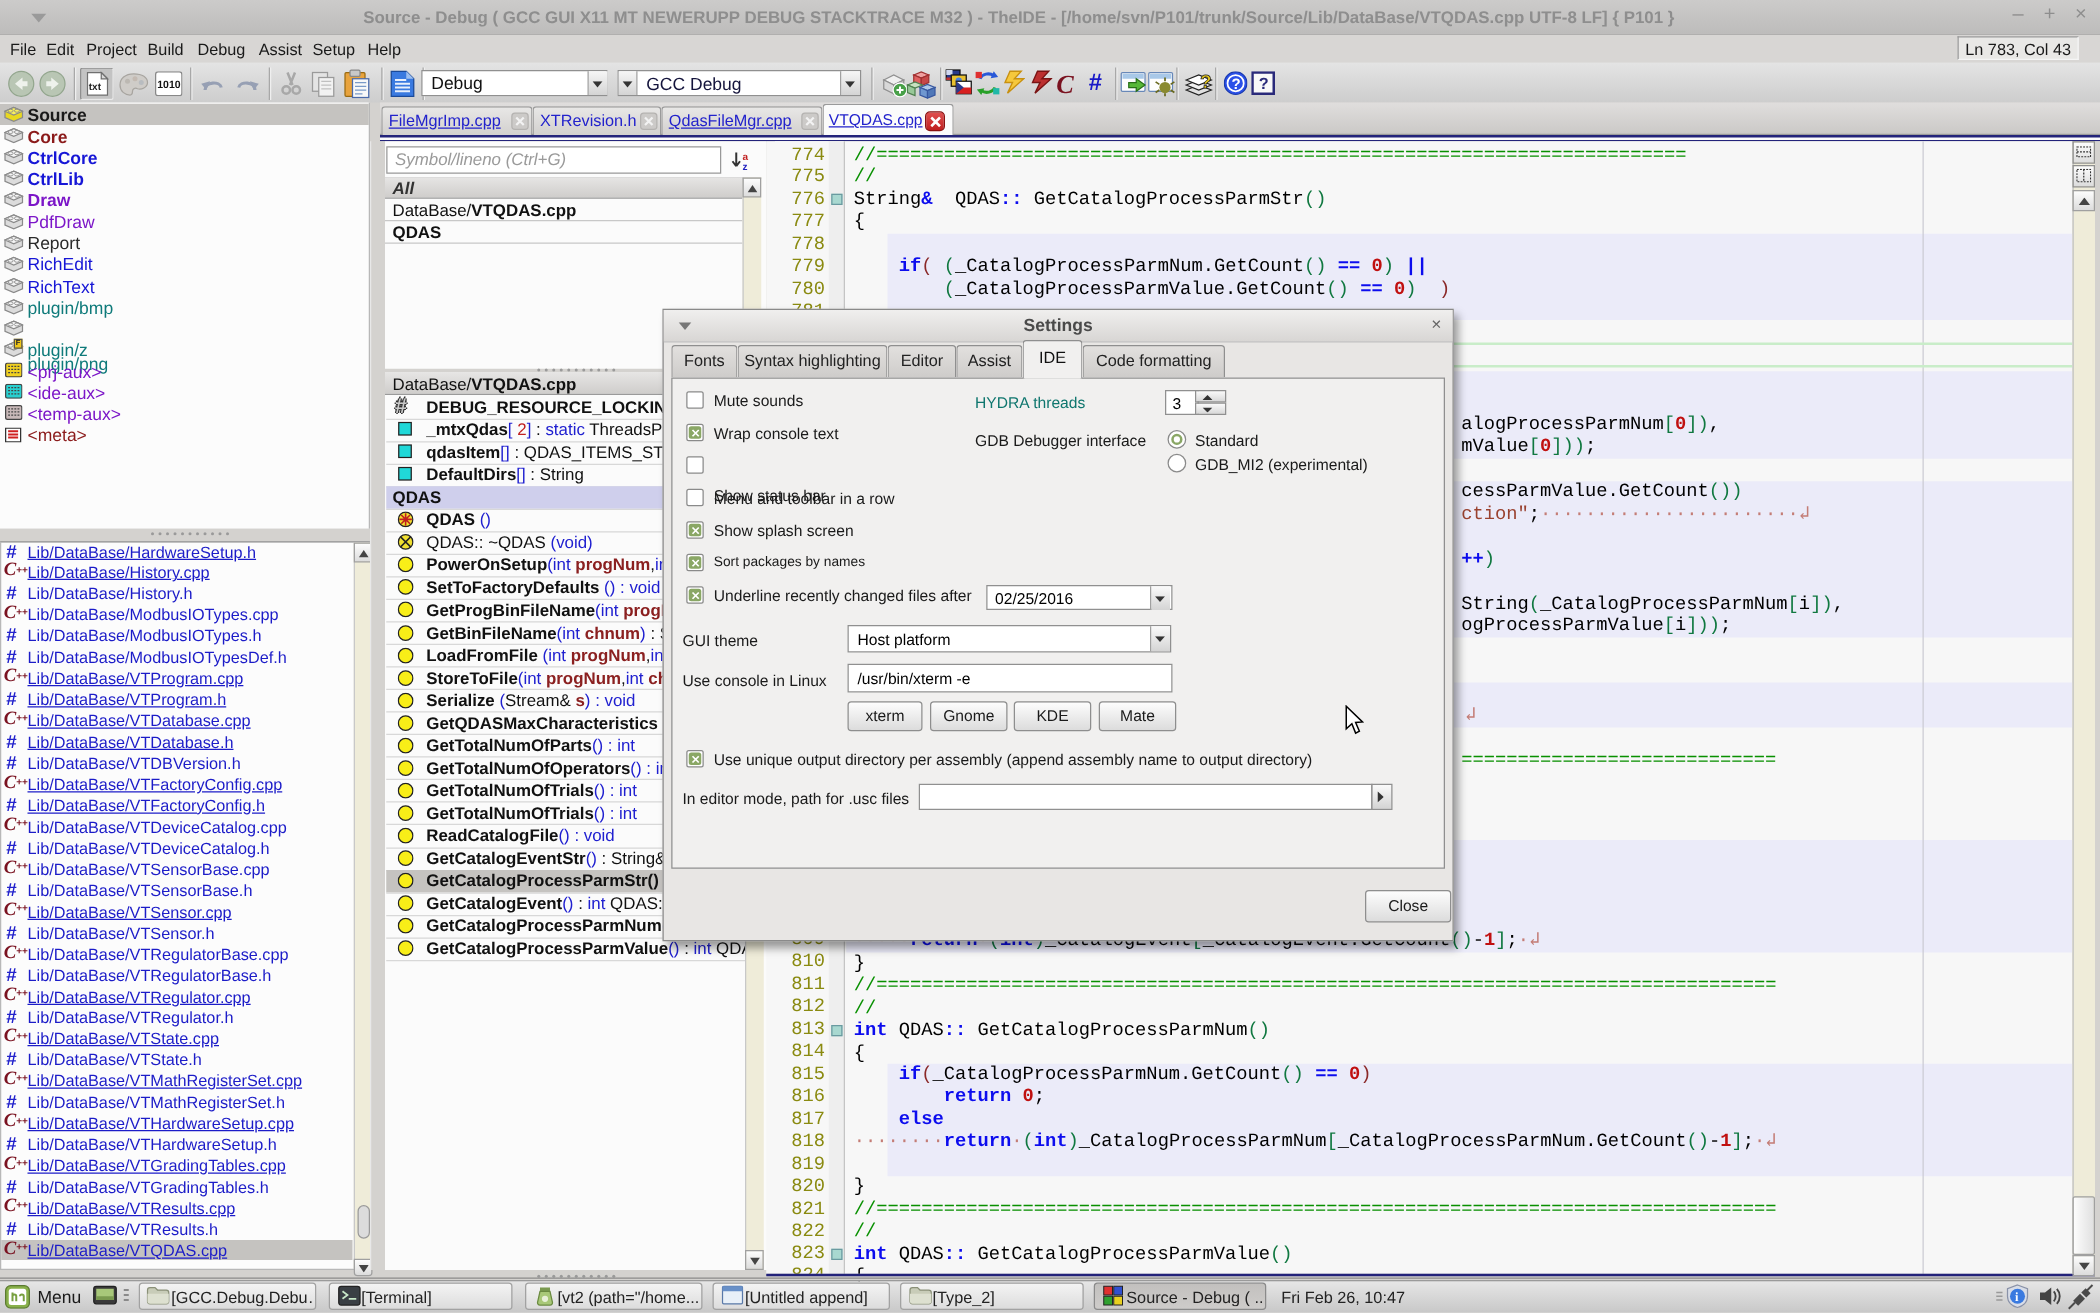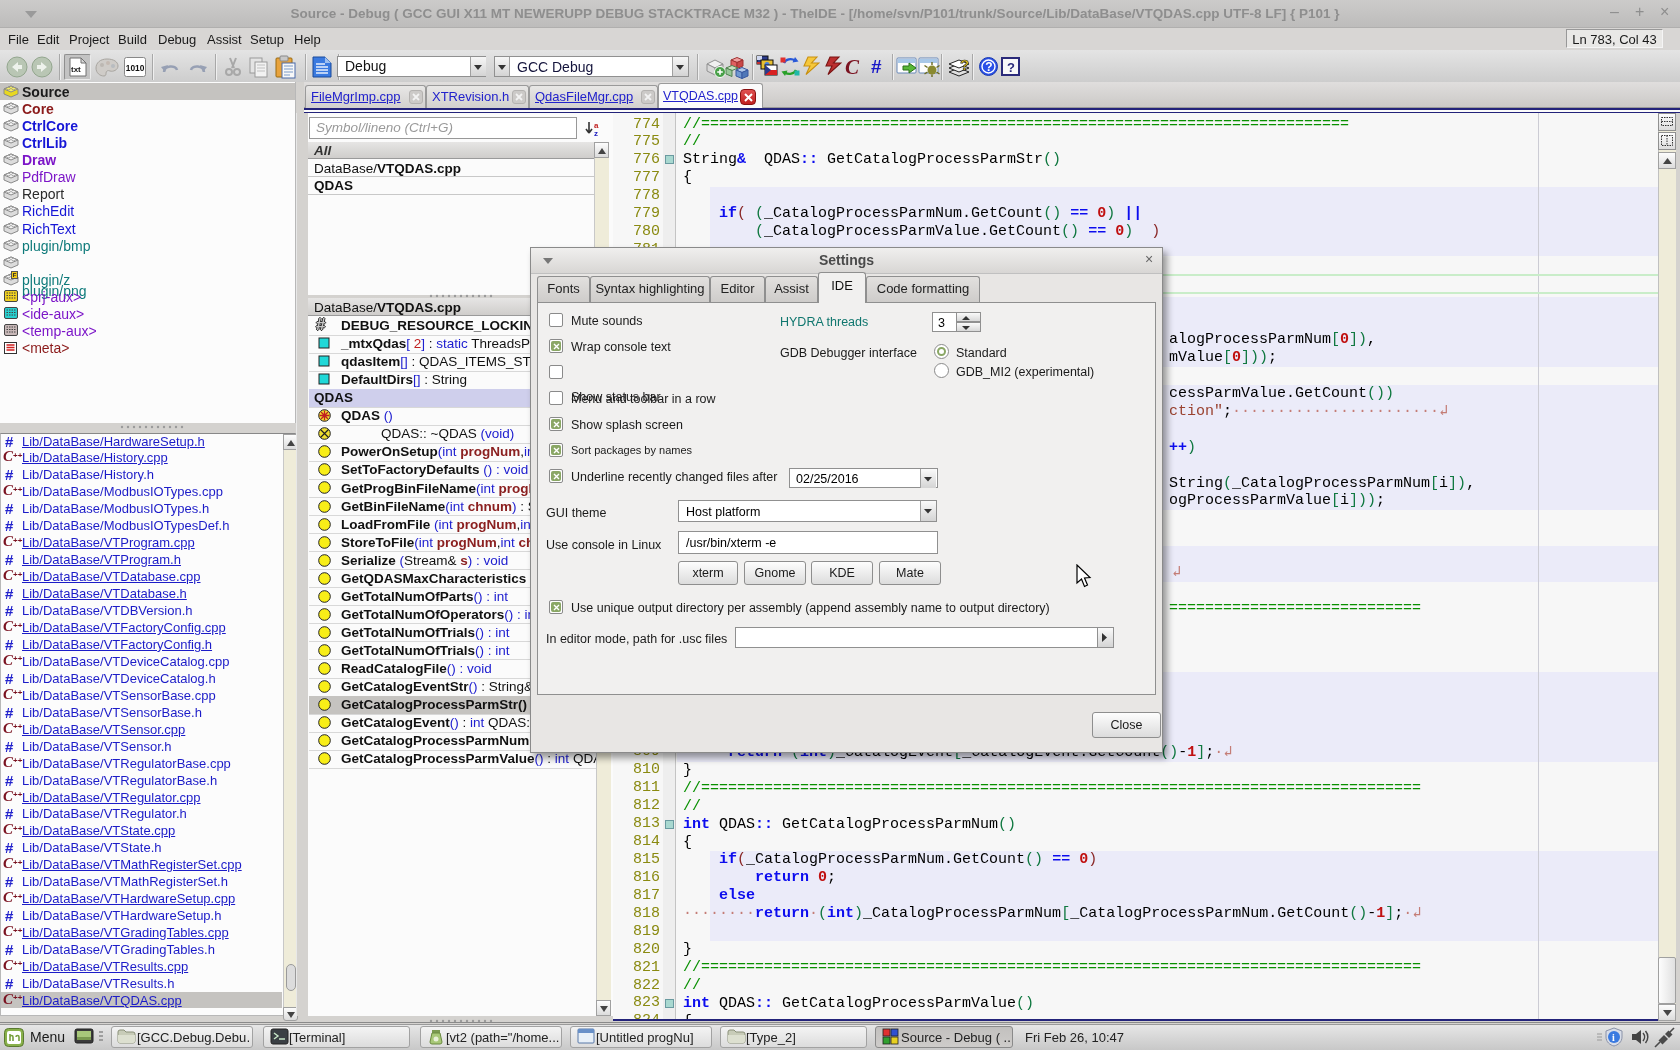--- a/index.html
+++ b/index.html
@@ -484,21 +484,21 @@
 <svg class="abs" style="left:318px;top:409.25px;" width="13" height="13" viewBox="0 0 13 13">
     <circle cx="6.5" cy="6.5" r="5.8" fill="#f0e030" stroke="#222"></circle>
     <path d="M6.5 1.5 v10 M1.5 6.5 h10 M3 3 l7 7 M10 3 l-7 7" stroke="#c02020" stroke-width="1.3"></path>
   </svg>
 <div class="abs" style="left:341px;top:408.2px;font-size:13.5px;color:#111;white-space:nowrap;"><b>QDAS</b> <span style="color:#2020d0">()</span></div>
 <div class="abs" style="left:309px;top:424.8px;width:300px;height:1px;background:#d8d8d8;"></div>
 <svg class="abs" style="left:318px;top:427.3px;" width="13" height="13" viewBox="0 0 13 13">
     <circle cx="6.5" cy="6.5" r="5.8" fill="#f0e030" stroke="#222"></circle>
     <path d="M2.5 2.5 l8 8 M10.5 2.5 l-8 8" stroke="#222" stroke-width="1.2"></path>
   </svg>
-<div class="abs" style="left:341px;top:426.3px;font-size:13.5px;color:#111;white-space:nowrap;margin-left:40px;">QDAS:: ~QDAS <span style="color:#2020d0">(void)</span></div>
+<div class="abs" style="left:341px;top:426.3px;font-size:13.5px;color:#111;white-space:nowrap;">QDAS:: ~QDAS <span style="color:#2020d0">(void)</span></div>
 <div class="abs" style="left:309px;top:442.8px;width:300px;height:1px;background:#d8d8d8;"></div>
 <svg class="abs" style="left:318px;top:445.35px;" width="13" height="13" viewBox="0 0 13 13">
     <circle cx="6.5" cy="6.5" r="5.8" fill="#f8ee18" stroke="#222"></circle>
   </svg>
 <div class="abs" style="left:341px;top:444.4px;font-size:13.5px;color:#111;white-space:nowrap;"><b>PowerOnSetup</b><span style="color:#2020d0">(int</span> <b style="color:#8b2020">progNum</b>,<span style="color:#2020d0">int</span> <b style="color:#8b2020">c</b></div>
 <div class="abs" style="left:309px;top:460.9px;width:300px;height:1px;background:#d8d8d8;"></div>
 <svg class="abs" style="left:318px;top:463.4px;" width="13" height="13" viewBox="0 0 13 13">
     <circle cx="6.5" cy="6.5" r="5.8" fill="#f8ee18" stroke="#222"></circle>
   </svg>
 <div class="abs" style="left:341px;top:462.4px;font-size:13.5px;color:#111;white-space:nowrap;"><b>SetToFactoryDefaults</b> <span style="color:#2020d0">() : void</span></div>
@@ -857,21 +857,21 @@
     <rect x="5" y="2" width="8" height="3" fill="#7a9a50"></rect>
     <path d="M5 5 h8 l2 9 q0 2 -2 2 h-8 q-2 0 -2 -2 Z" fill="#a8c878" stroke="#6a8a40"></path>
     <circle cx="9" cy="11" r="2.5" fill="#e8f0d8"></circle>
   </svg>
 <div class="abs" style="left:446px;top:1030px;font-size:13px;color:#222;white-space:nowrap;overflow:hidden;width:114px;">[vt2 (path="/home...</div>
 <div class="abs" style="left:570px;top:1026px;width:142px;height:22px;background:linear-gradient(#f4f4f4,#dcdcdc);border:1px solid #a2a2a2;border-radius:3px;"></div>
 <svg class="abs" style="left:577px;top:1028px;" width="18" height="17" viewBox="0 0 18 17">
     <rect x="1" y="1" width="16" height="14" rx="1" fill="#e8f0f8" stroke="#5878a8"></rect>
     <rect x="1" y="1" width="16" height="4" fill="#6890c8"></rect>
   </svg>
-<div class="abs" style="left:596px;top:1030px;font-size:13px;color:#222;white-space:nowrap;overflow:hidden;width:114px;">[Untitled progNu]</div>
+<div class="abs" style="left:596px;top:1030px;font-size:13px;color:#222;white-space:nowrap;overflow:hidden;width:114px;">[Untitled append]</div>
 <div class="abs" style="left:720px;top:1026px;width:147px;height:22px;background:linear-gradient(#f4f4f4,#dcdcdc);border:1px solid #a2a2a2;border-radius:3px;"></div>
 <svg class="abs" style="left:727px;top:1028px;" width="19" height="17" viewBox="0 0 19 17">
     <path d="M1 4 q0 -2 2 -2 h4 l2 2 h7 q2 0 2 2 v7 q0 2 -2 2 h-13 q-2 0 -2 -2 Z" fill="#c8ccb8" stroke="#8a9078"></path>
     <path d="M1 7 h17 v6 q0 2 -2 2 h-13 q-2 0 -2 -2 Z" fill="#dde0d0"></path>
   </svg>
 <div class="abs" style="left:746px;top:1030px;font-size:13px;color:#222;white-space:nowrap;overflow:hidden;width:119px;">[Type_2]</div>
 <div class="abs" style="left:875px;top:1026px;width:138px;height:22px;background:linear-gradient(#c2c0be,#cecccA);border:1px solid #8a8a8a;border-radius:3px;"></div>
 <svg class="abs" style="left:882px;top:1028px;" width="18" height="17" viewBox="0 0 18 17">
     <rect x="1" y="1" width="7" height="7" fill="#e03030" stroke="#222" stroke-width="0.8"></rect>
     <rect x="9" y="1" width="7" height="7" fill="#3050d0" stroke="#222" stroke-width="0.8"></rect>

